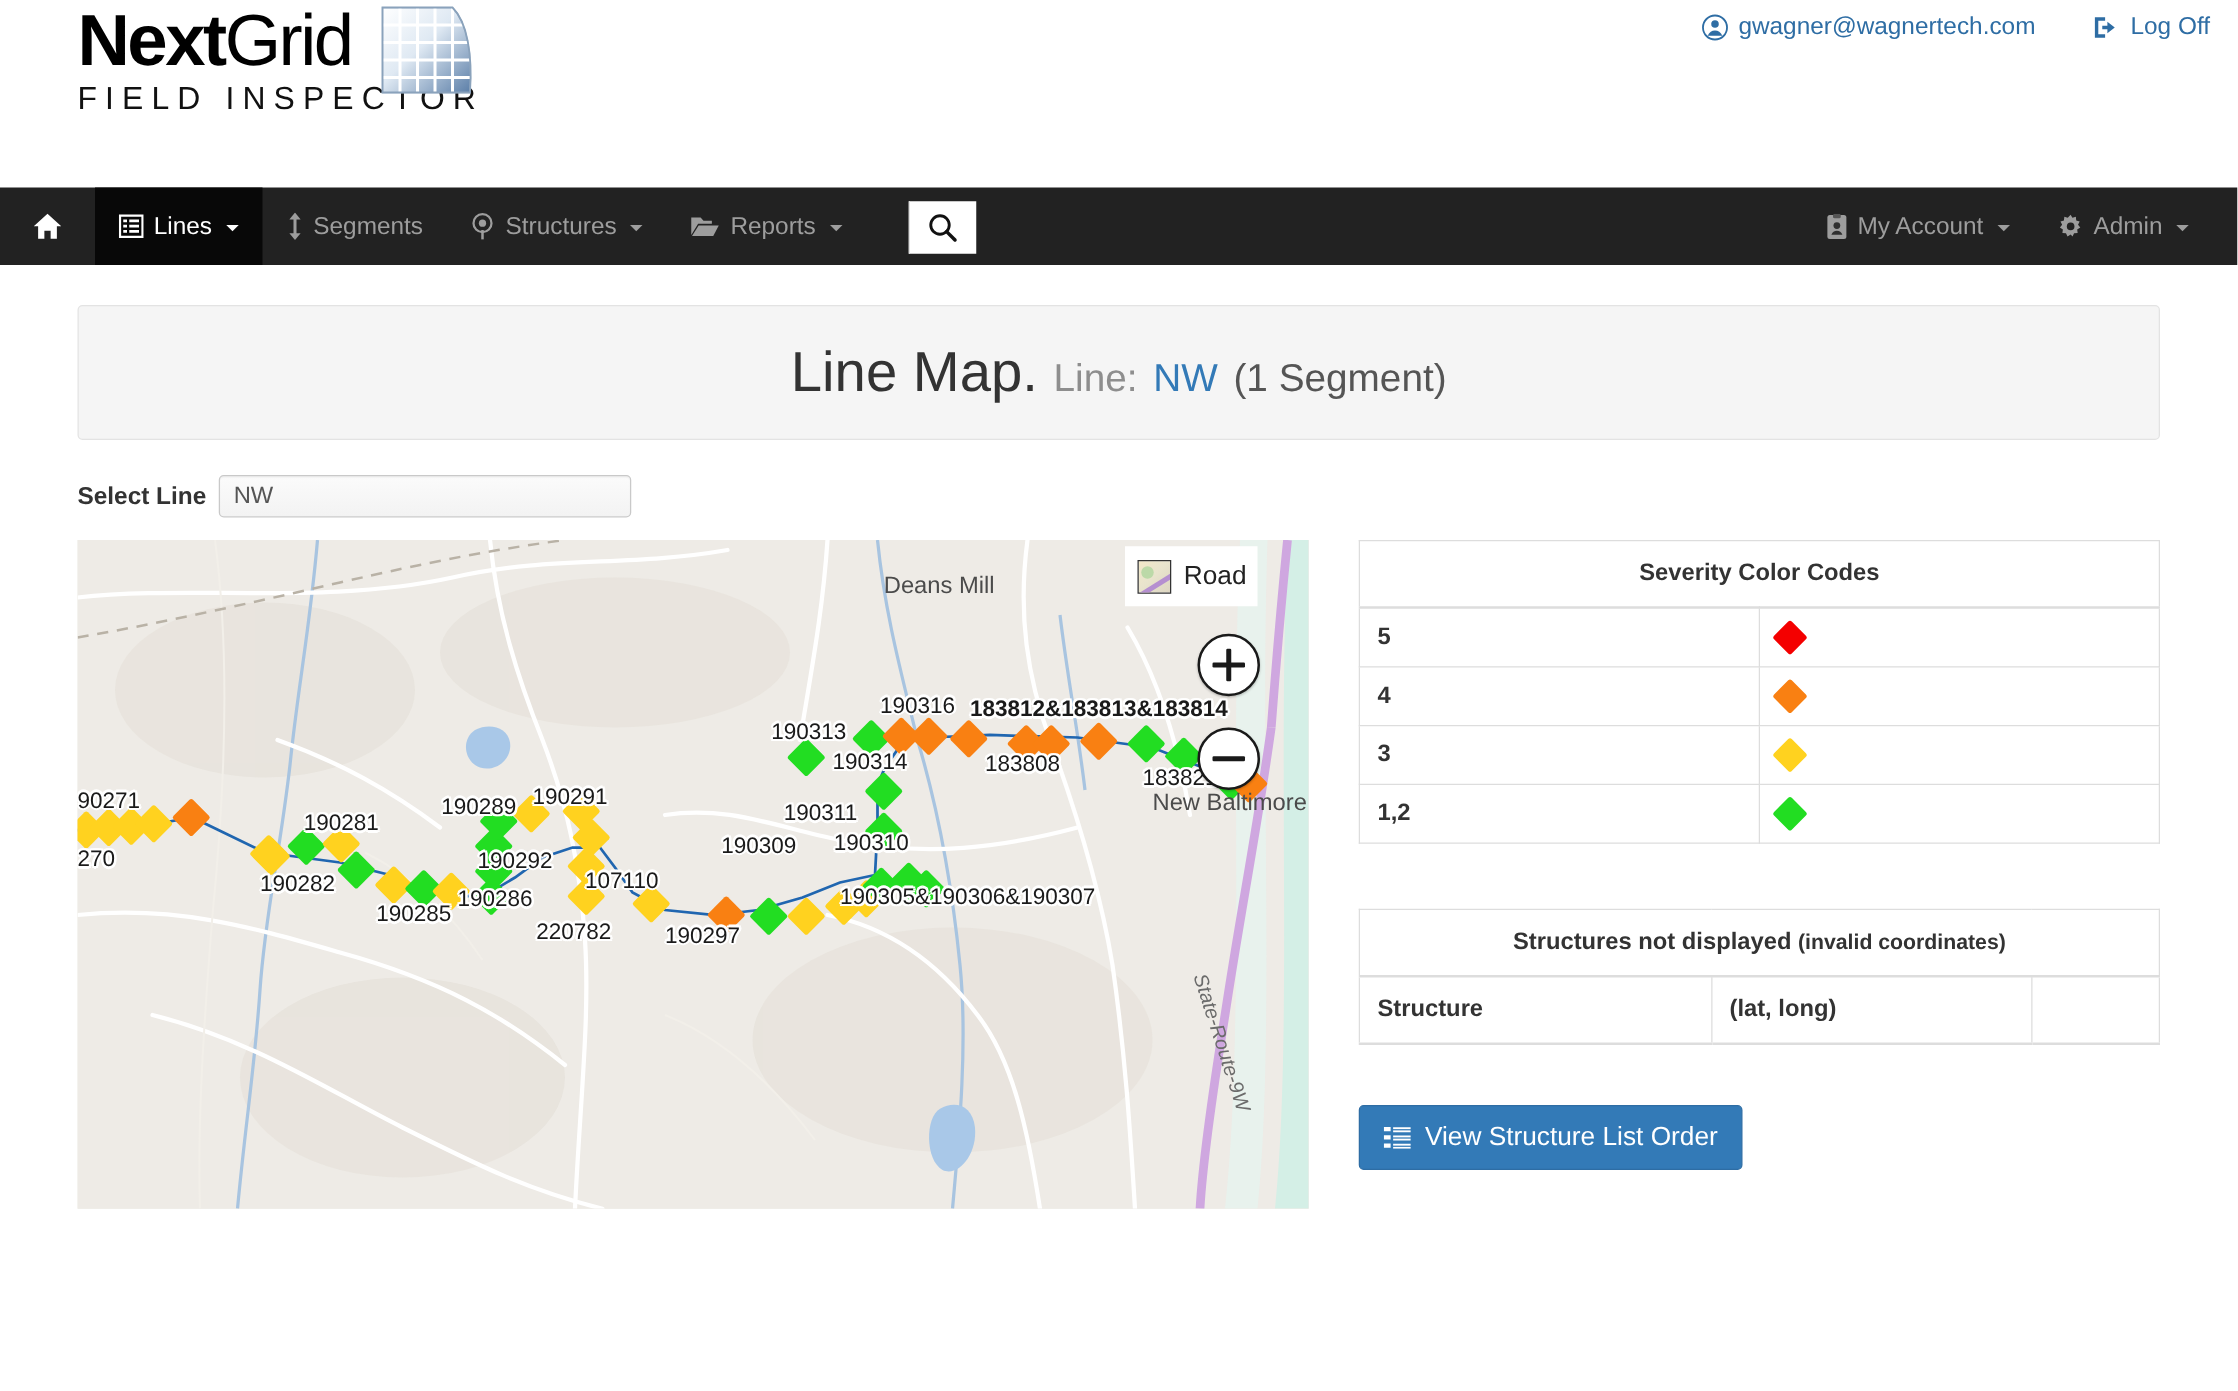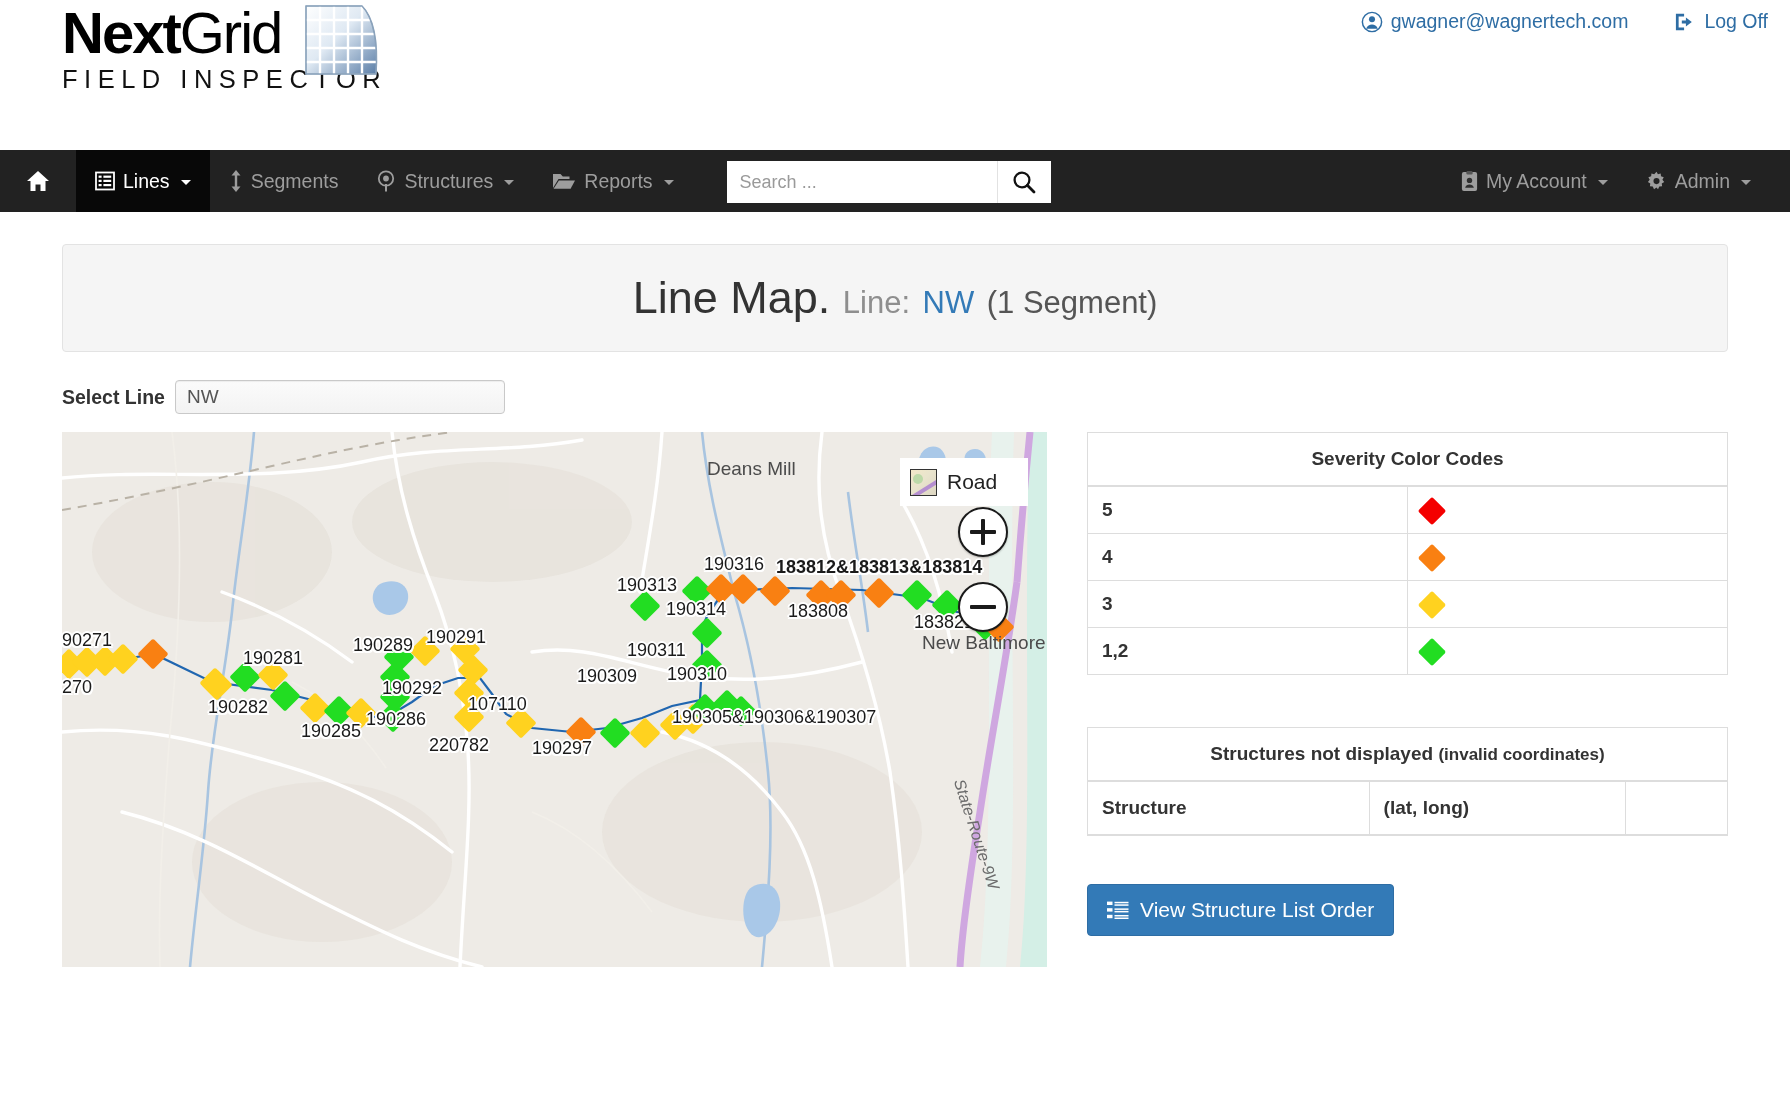--- a/index.html
+++ b/index.html
@@ -212,22 +212,22 @@
     width: 22px; height: 22px;
     transform: rotate(45deg);
     border-radius: 2px;
   }
   .d-green  { background: #22dd22; }
   .d-yellow { background: #ffd21f; }
   .d-orange { background: #f98012; }
 
   .map-type-box {
     position: absolute;
-    left: 838px; top: 26px;
-    width: 128px; height: 48px;
+    left: 838px; top: 5px;
+    width: 106px; height: 48px;
     background: #ffffff;
     display: flex; align-items: center;
     gap: 10px;
     padding-left: 10px;
     cursor: pointer;
   }
   .map-type-thumb {
     width: 27px; height: 27px;
     border: 1.5px solid #333;
     background: linear-gradient(135deg,#f3e8c8 0%,#e9e4cd 45%,#ddd6c2 100%);
@@ -417,21 +417,20 @@
     <div class="nav-item">
       <svg width="24" height="20" viewBox="0 0 24 20">
         <path d="M1 17 V3 H8.5 L10.8 5.6 H17.5 V8 H6.5 L1 17 Z" fill="#9d9d9d"></path>
         <path d="M6.9 9.4 H23 L18.6 17.8 H1.6 Z" fill="#9d9d9d"></path>
       </svg>
       <span>Reports</span>
       <i class="caret"></i>
     </div>
 
     <div class="nav-search">
-      <input type="text" placeholder="Search ..." style="">
       <button class="search-btn">
         <svg width="26" height="26" viewBox="0 0 26 26">
           <circle cx="11" cy="11" r="7.4" fill="none" stroke="#111" stroke-width="2.3"></circle>
           <line x1="16.3" y1="16.3" x2="23" y2="23" stroke="#111" stroke-width="2.8" stroke-linecap="round"></line>
         </svg>
       </button>
     </div>
   </div>
 
   <div class="nav-right">

